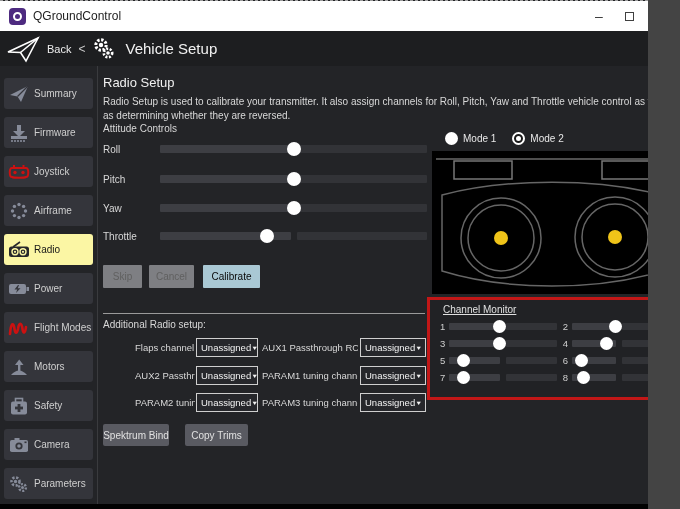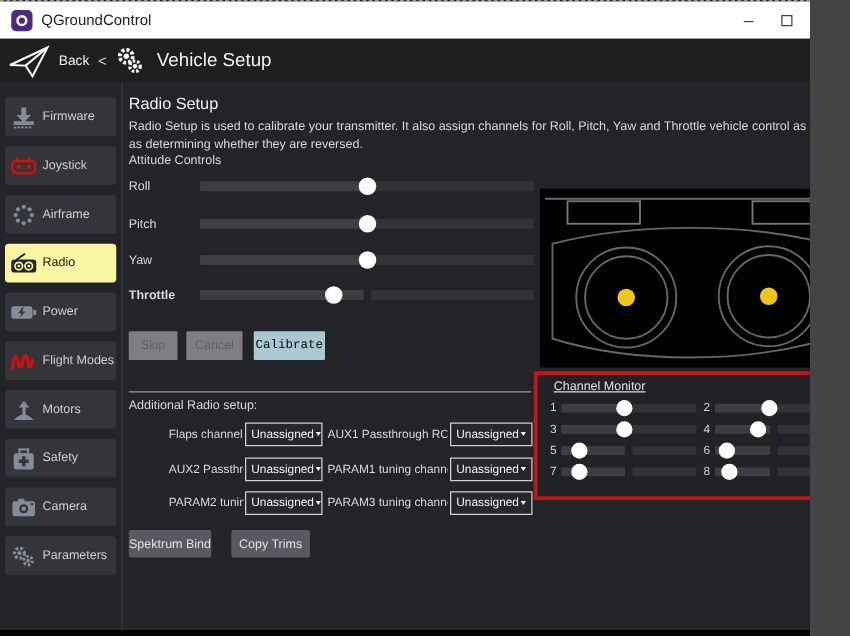--- a/index.html
+++ b/index.html
@@ -75,21 +75,21 @@
   .att-label { width:57px; font-size:10px; color:#d8d8d8; }
   .att-row .slider { width:267px; height:8px; }
   .att-row .handle { width:14px; height:14px; top:-3px; }
   
   .btn {
     position:absolute; top:199px; height:23px; display:flex; align-items:center;
     justify-content:center; font-size:10px; border:none; cursor:pointer; border-radius:1px;
   }
   #skip-btn { left:6px; width:39px; background:#7e7f83; color:#606060; }
   #cancel-btn { left:52px; width:45px; background:#7e7f83; color:#606060; }
-  #calibrate-btn { left:106px; width:57px; background:var(--calibrate_btn); color:#0a0a0a;font-family:Liberation Mono, monospace; }
+  #calibrate-btn { left:106px; width:57px; background:var(--calibrate_btn); color:#0a0a0a; }
   #section-divider { left:6px; top:247px; width:322px; height:1px; background:#9a9a9a; }
   #additional-label { left:6px; top:253px; font-size:10px; color:#d8d8d8; }
   
   .dd-row { position:absolute; left:6px; width:560px; height:19px; }
   .dd-label { position:absolute; font-size:9.5px; color:#d8d8d8; top:4px; white-space:nowrap; overflow:hidden; }
   .dd-label.c1 { left:0; width:92px;padding-left:32px; }
   .dd-label.c2 { left:159px; width:96px; }
   .dropdown {
     position:absolute; top:0; height:19px; background:#26272b; border:1px solid #cfcfcf;
     display:flex; align-items:center; padding:0 4px; cursor:pointer;
@@ -170,20 +170,29 @@
         <circle cx="17" cy="17" r="1.8" fill="#fff"></circle>
       </svg>
     </span>
     <span class="tb-title">Vehicle Setup</span>
   </div>
 
   <div id="sidebar">
       <div class="sb-item">
         <span class="sb-icon">
           <svg width="20" height="18" viewBox="0 0 20 18">
+            <polygon points="1,10 19,1 12,17 8.5,11.5" fill="#868b99"></polygon>
+            <line x1="8.5" y1="11.5" x2="19" y2="1" stroke="#34353b" stroke-width="1.2"></line>
+          </svg>
+        </span>
+        <span class="sb-label">Summary</span>
+      </div>
+      <div class="sb-item">
+        <span class="sb-icon">
+          <svg width="20" height="18" viewBox="0 0 20 18">
             <rect x="8" y="1" width="4" height="6" fill="#868b99"></rect>
             <polygon points="4,7 16,7 10,13 " fill="#868b99"></polygon>
             <rect x="2" y="12" width="16" height="3" fill="#868b99"></rect>
             <g fill="#868b99">
               <rect x="2" y="16.2" width="2" height="1.6"></rect>
               <rect x="5" y="16.2" width="2" height="1.6"></rect>
               <rect x="8" y="16.2" width="2" height="1.6"></rect>
               <rect x="11" y="16.2" width="2" height="1.6"></rect>
               <rect x="14" y="16.2" width="2" height="1.6"></rect>
             </g>
@@ -319,21 +328,21 @@
           </div>
         </div>
         <div class="att-row" style="top: 135px;">
           <span class="att-label">Yaw</span>
           <div class="slider">
             <div class="seg seg-l"></div>
             <div class="seg seg-r"></div>
             <div class="handle" style="left:calc(50% - 7px)"></div>
           </div>
         </div>
-        <div class="att-row" style="top: 163px; font-weight: bold;">
+        <div class="att-row" style="top: 163px;">
           <span class="att-label">Throttle</span>
           <div class="slider">
             <div class="seg seg-l"></div>
             <div class="seg seg-r"></div>
             <div class="handle" style="left:calc(40% - 7px)"></div>
           </div>
         </div>
       </div>
 
     <button id="skip-btn" class="btn">Skip</button>
@@ -377,20 +386,30 @@
           <div class="dropdown c2">
             <span class="dd-value">Unassigned</span>
             <span class="dd-arrow">▼</span>
           </div>
         </div>
       </div>
 
     <button id="copytrims-btn" class="bind-btn">Copy Trims</button>
     <button id="spektrum-btn" class="bind-btn">Spektrum Bind</button>
 
+    <div id="mode-row" class="abs">
+        <div class="mode-opt">
+          <span class="mode-circle"></span>
+          <span class="mode-label">Mode 1</span>
+        </div>
+        <div class="mode-opt">
+          <span class="mode-circle checked"></span>
+          <span class="mode-label">Mode 2</span>
+        </div>
+      </div>
 
     <div id="transmitter" class="abs">
       <svg width="240" height="143" viewBox="0 0 240 143">
         <line x1="4" y1="8" x2="236" y2="8" stroke="#6a6a6a" stroke-width="1.5"></line>
         <rect x="22" y="10" width="58" height="18" fill="none" stroke="#777" stroke-width="1.5"></rect>
         <rect x="170" y="10" width="58" height="18" fill="none" stroke="#777" stroke-width="1.5"></rect>
         <path d="M10 44 C75 27 165 27 230 44 L230 120 C165 140 75 140 10 120 Z" fill="none" stroke="#666" stroke-width="1.5"></path>
         <circle cx="69" cy="87" r="40" fill="none" stroke="#666" stroke-width="1.5"></circle>
         <circle cx="69" cy="87" r="33" fill="none" stroke="#666" stroke-width="1.5"></circle>
         <circle cx="183" cy="86" r="40" fill="none" stroke="#666" stroke-width="1.5"></circle>

